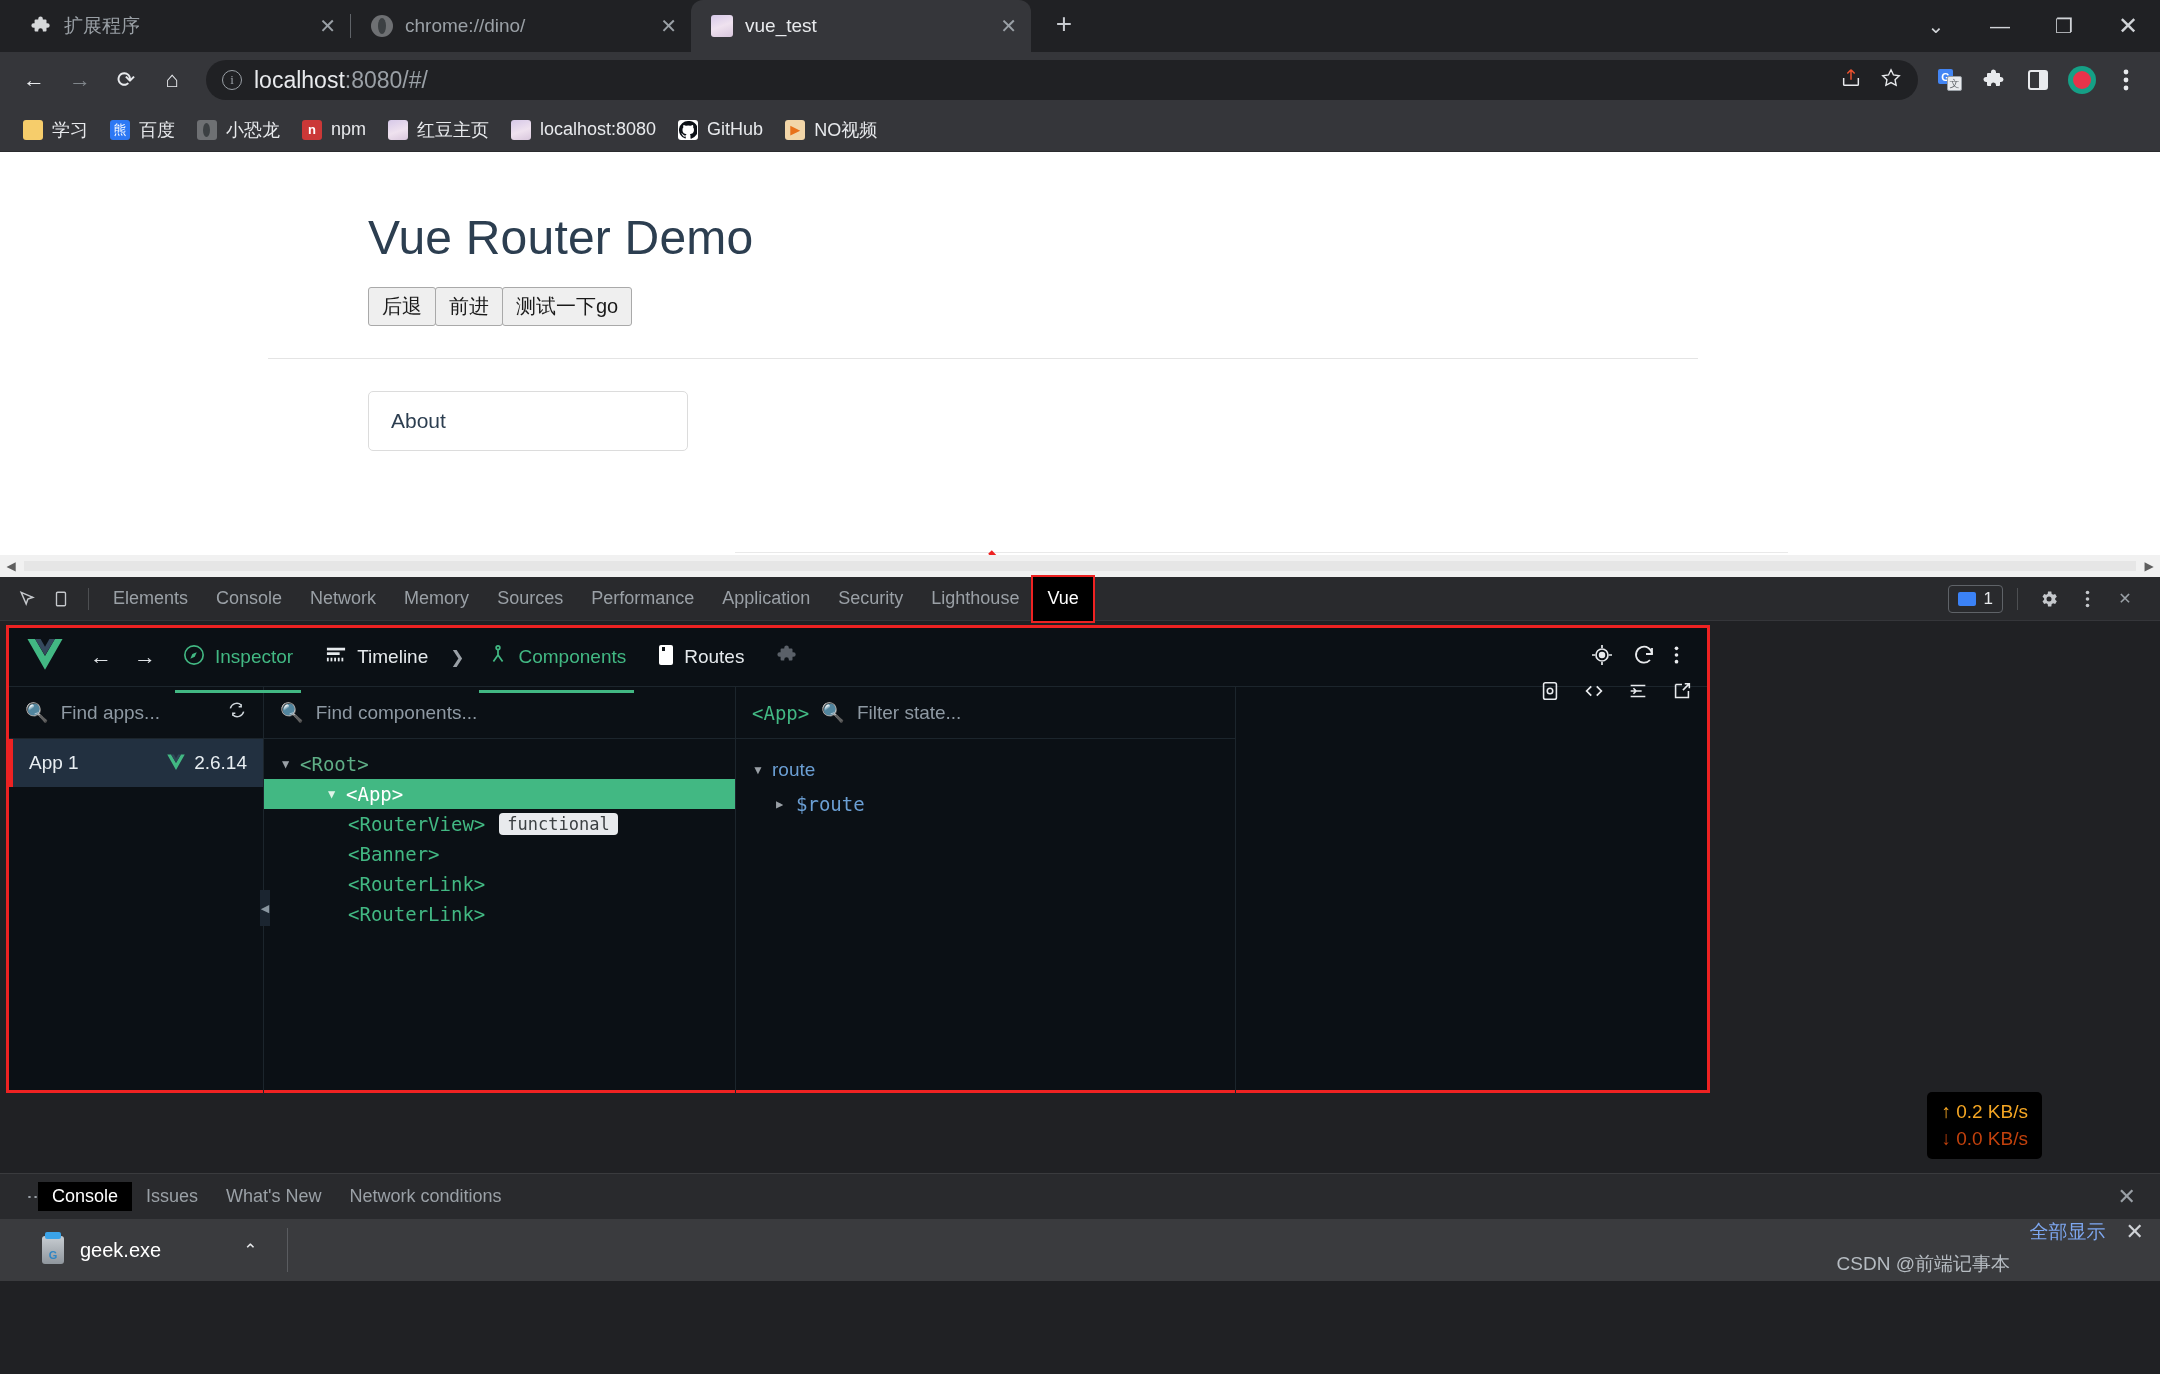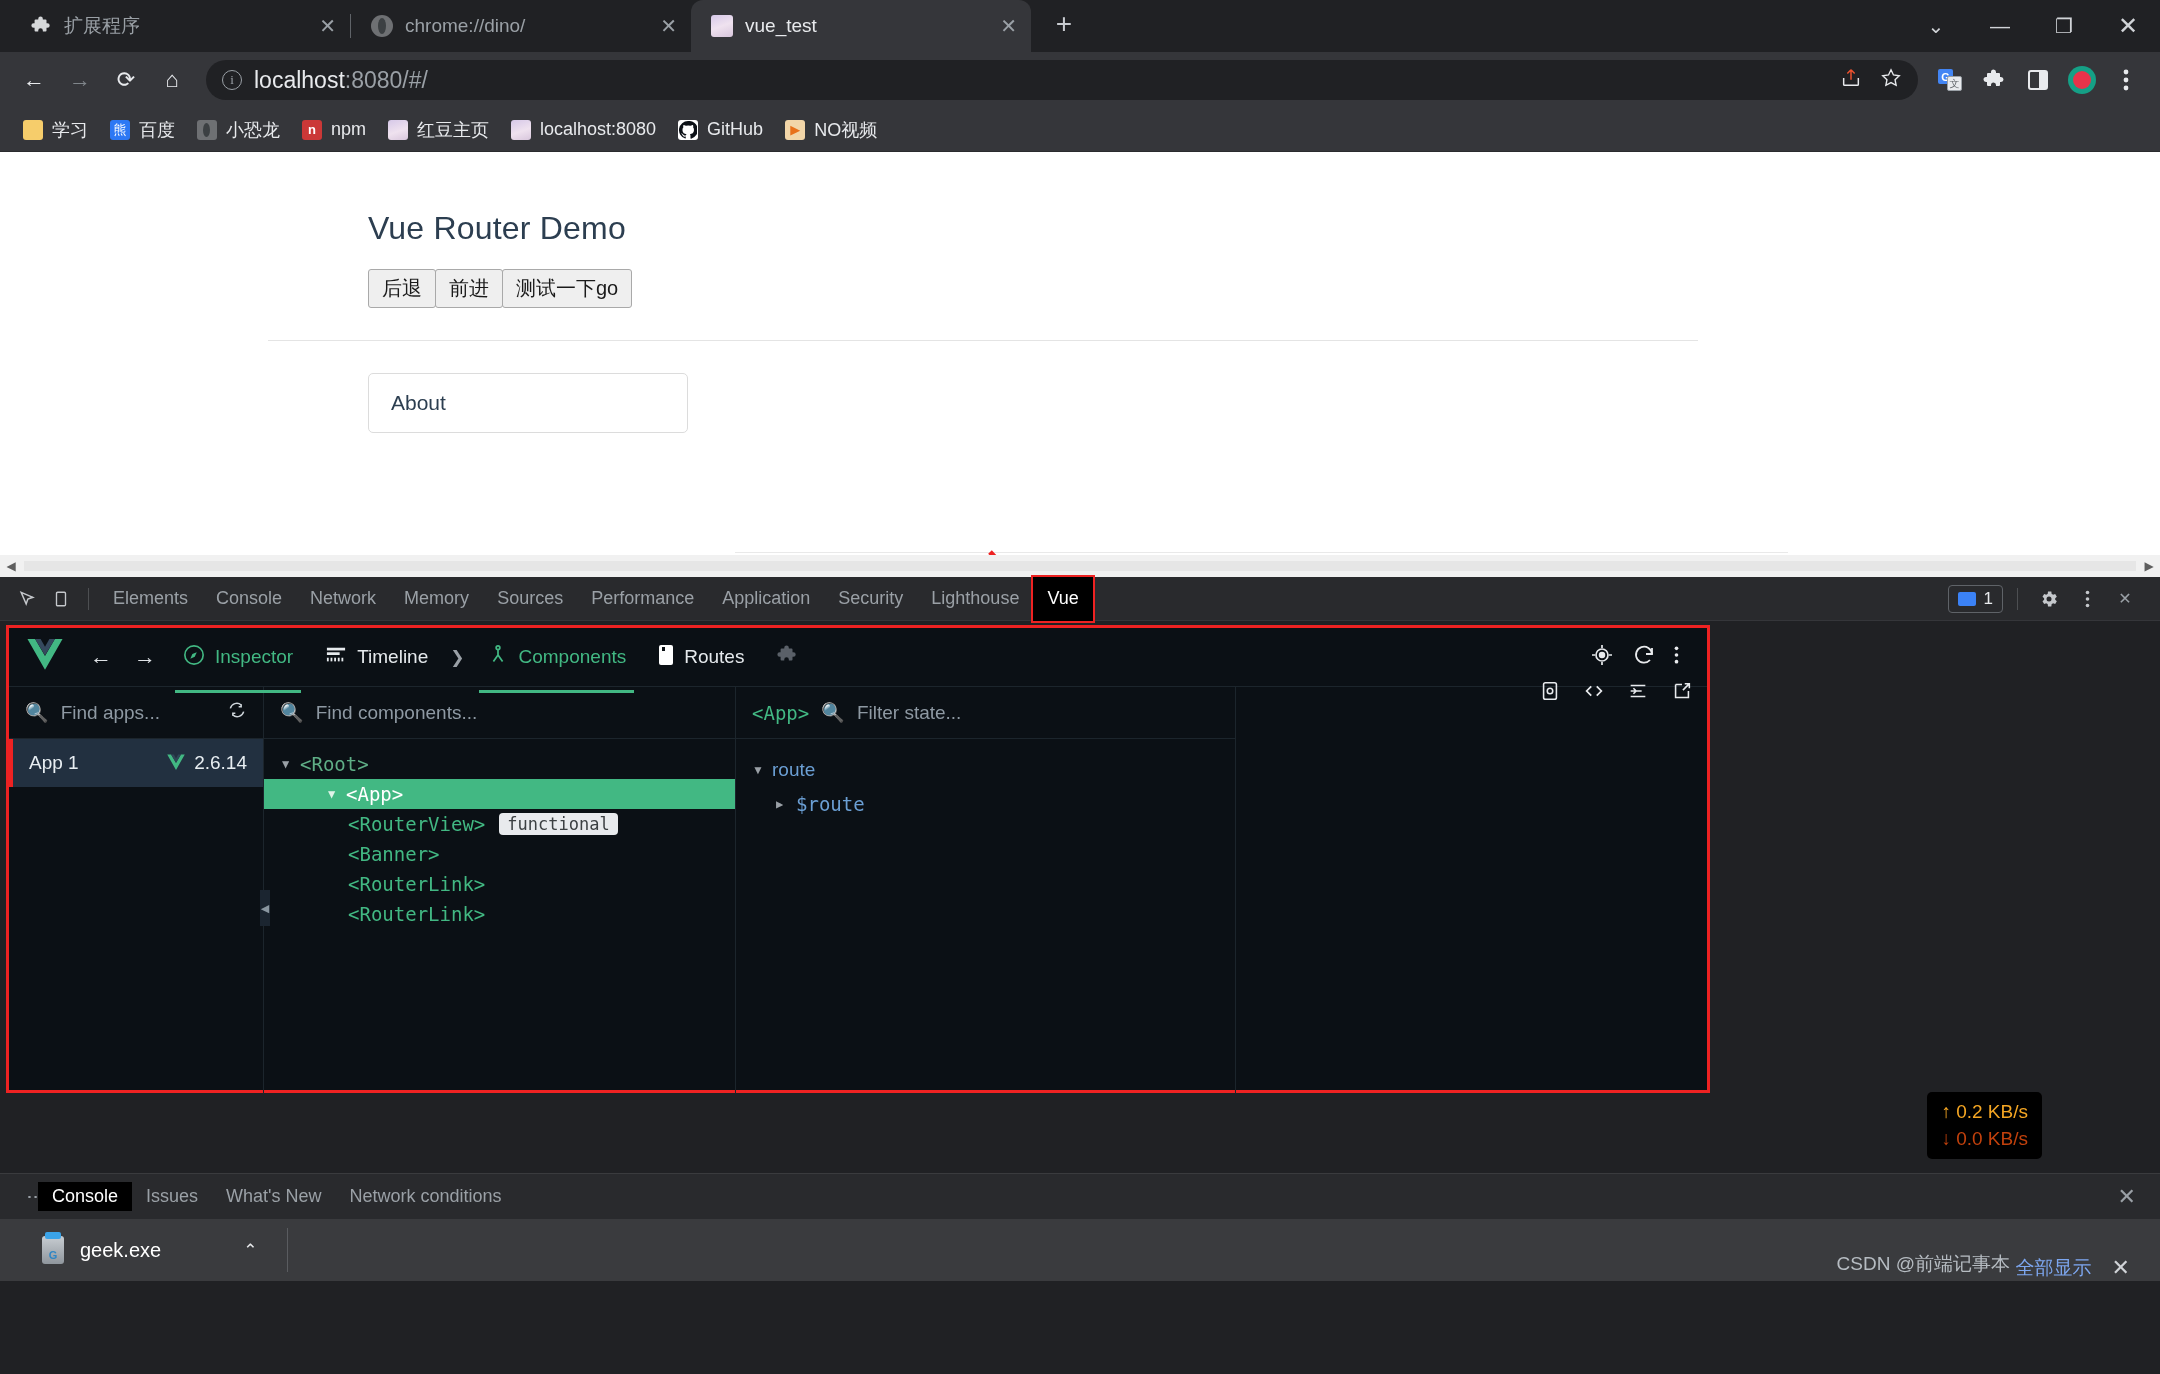--- a/index.html
+++ b/index.html
@@ -101,21 +101,21 @@
   .bi-vue { background: linear-gradient(160deg,#d6c8e8,#efe2ef 55%,#d8c6dc);}
   .bi-gh { background:#fff; border-radius:50%; color:#24292e; font-size:15px; font-family:"DejaVu Sans",sans-serif;}
   .bi-no { background:#f2d6a8; border-radius:5px; color:#e8711a; font-size:11px;}
 
   
   .viewport {
     position: relative; height: 425px; background: #ffffff; overflow: hidden;
   }
   .page-inner { padding: 58px 0 0 368px; }
   .page-title {
-    font-size: 32px; font-weight: 400; color: #2c3e50; letter-spacing: 0.2px;
+    font-size: 48px; font-weight: 400; color: #2c3e50; letter-spacing: 0.2px;
     font-family: "Liberation Sans", sans-serif;
   }
   .btn-row { margin-top: 22px; display: flex; }
   .pg-btn {
     font-size: 20px; padding: 5px 13px; background: #efefef;
     border: 1px solid #a9a9a9; color: #1a1a1a; border-radius: 3px;
     font-family: "Liberation Sans", sans-serif; margin-right: -1px;
   }
   .hr-line { margin: 32px 0 0 -100px; width: 1430px; height: 1px; background: #e4e4e4; }
   .list-group {
@@ -247,21 +247,21 @@
   .taskbar {
     height: 62px; background:#3a3b3e; display:flex; align-items:center; padding:0 16px;
     position:relative;
   }
   .tb-app { display:flex; align-items:center; gap:16px; color:#fff; font-size:20px; padding-left:26px;}
   .geek-icon { width:22px; height:28px; background:linear-gradient(#c8cdd2,#8f969d); border-radius:3px; position:relative;}
   .geek-icon::before{content:"";position:absolute;left:3px;top:-4px;width:16px;height:7px;background:#3aa3e8;border-radius:2px;}
   .geek-icon::after{content:"G";position:absolute;left:0;right:0;bottom:3px;text-align:center;color:#2f86c5;font-size:11px;font-weight:bold;}
   .tb-caret { color:#e8eaed; font-size:17px; margin-left:66px;}
   .tb-divider { width:1px; height:44px; background:#5a5c60; margin-left:30px;}
-  .tb-right2 { position:absolute; right:30px; top:0; height:62px; display:flex; align-items:flex-end; gap:20px;}
+  .tb-right2 { position:absolute; right:16px; top:0; height:62px; display:flex; align-items:flex-start; gap:20px;}
   .showall { color:#7da7f0; font-size:19px; }
   .tb-x { color:#d0d3d7; font-size:22px;}
   .csdn-wm { position:absolute; right:150px; bottom:4px; color:#b6bcc2; font-size:19px;}
 </style>
 </head>
 <body>
 
 <div class="app">
 
   <div class="tabstrip">

